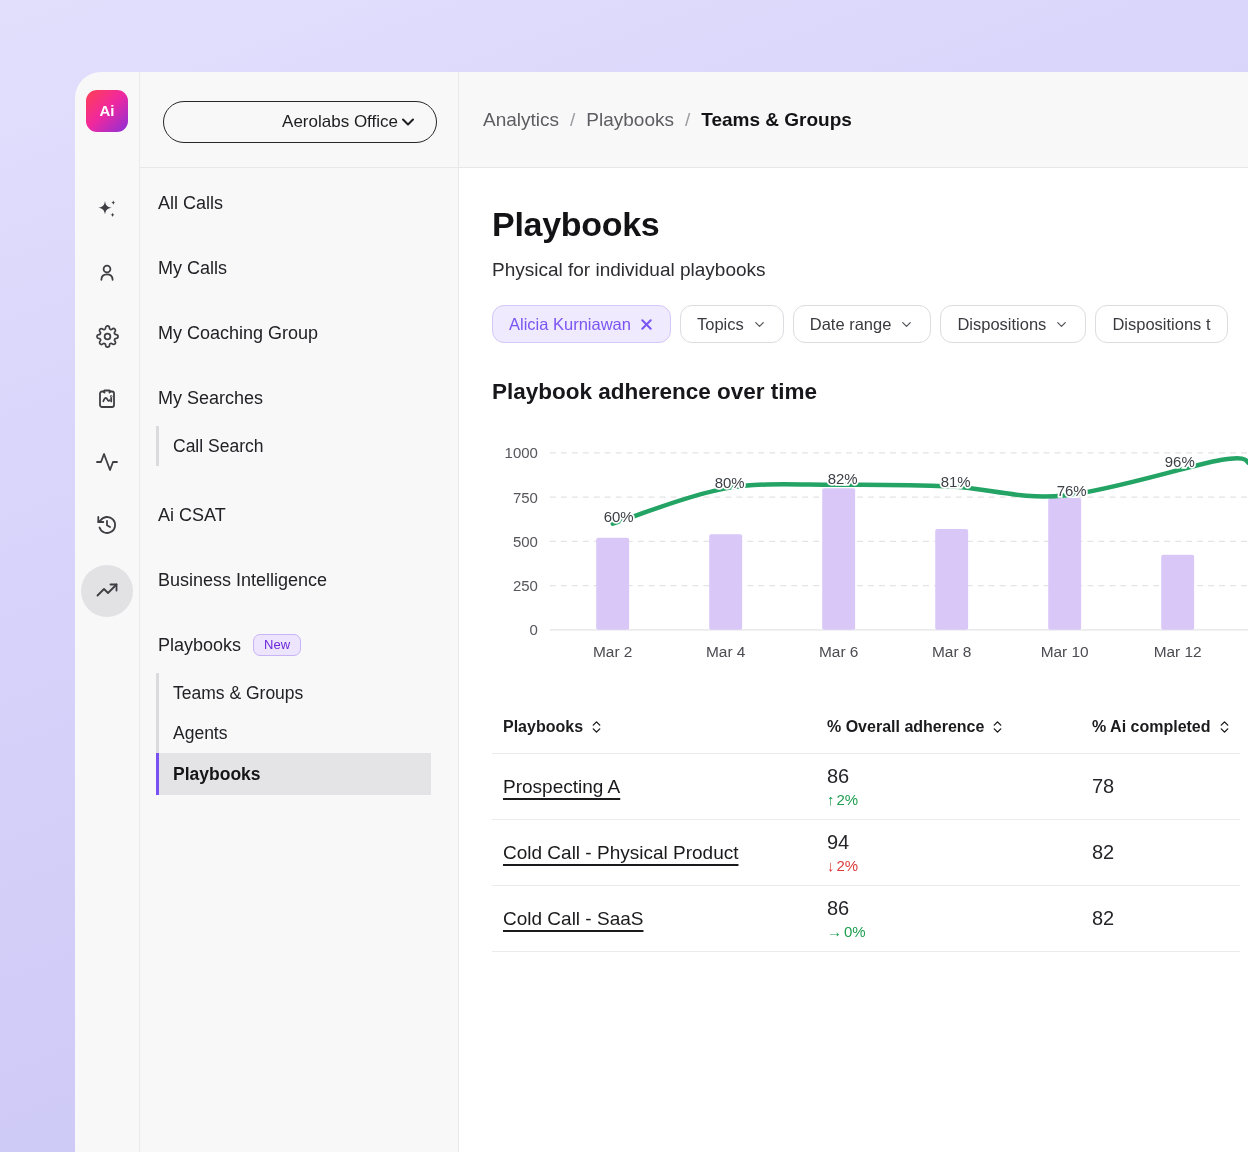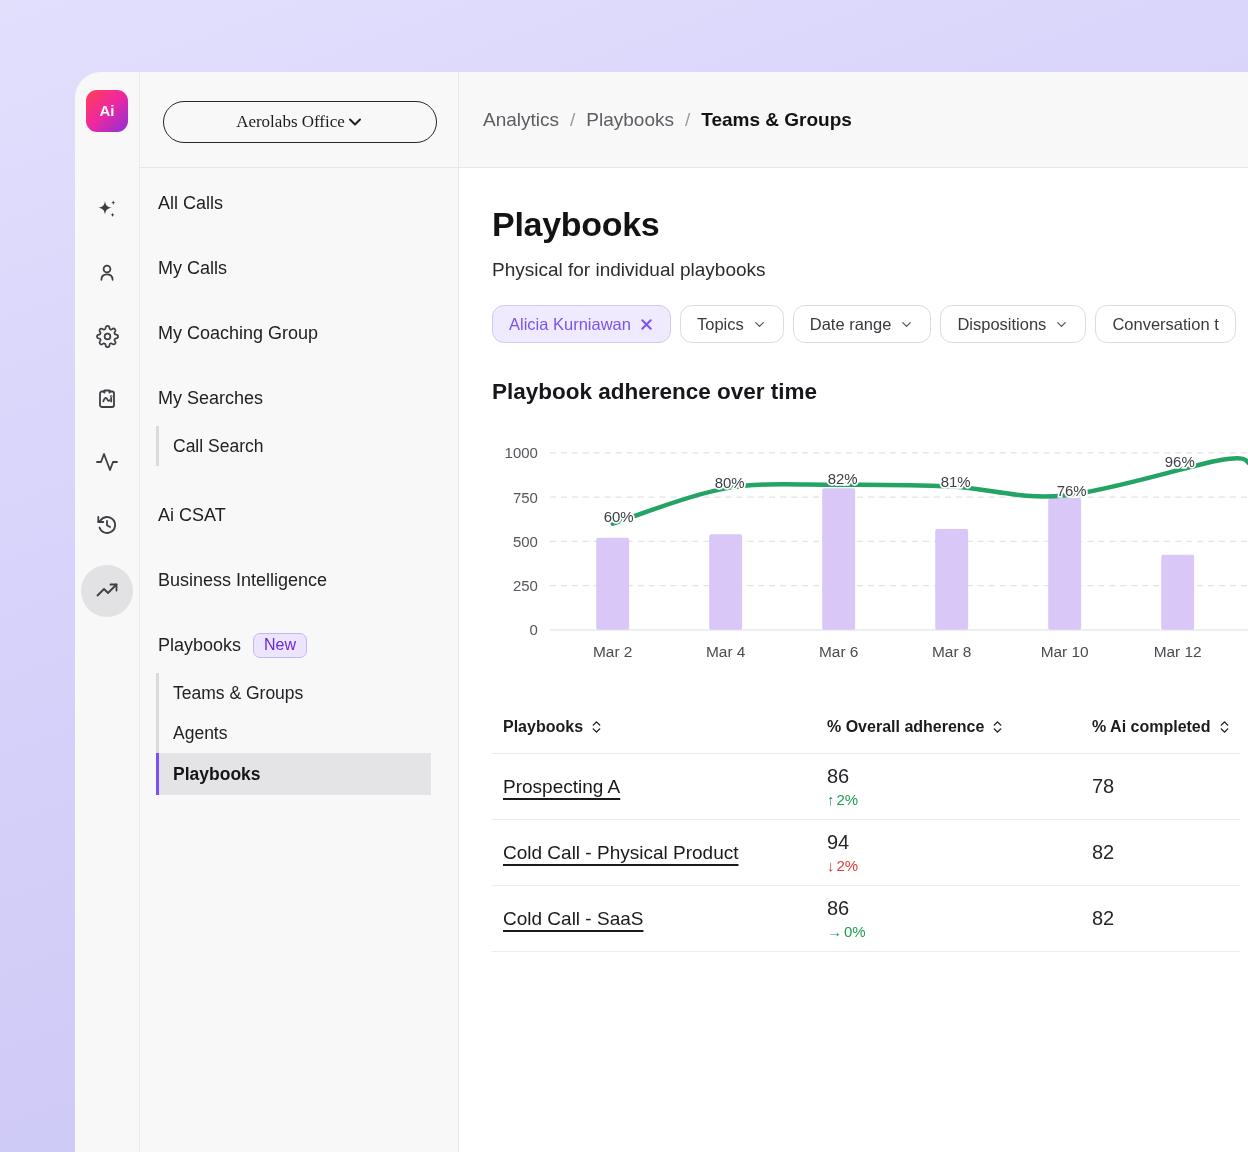--- a/index.html
+++ b/index.html
@@ -23,32 +23,32 @@
   .rail-icons{ display:flex; flex-direction:column; align-items:center; margin-top:58px; }
   .rail-btn{ width:40px; height:40px; margin-bottom:23px; background:none; border:none; cursor:pointer;
              display:flex; align-items:center; justify-content:center; border-radius:50%; }
   .rail-btn svg{ stroke:#3e3e43; fill:none; stroke-width:1.8; stroke-linecap:round; stroke-linejoin:round; }
   .rail-btn.filled svg{ fill:#3e3e43; stroke:none; }
   .rail-btn.selected{ width:52px; height:52px; background:#e2e1e4; margin-top:-3px; }
   
   .sidebar{ width:319px; flex:0 0 319px; border-right:1px solid #e8e8eb; display:flex; flex-direction:column; }
   .sidebar-header{ height:96px; border-bottom:1px solid #e8e8eb; padding:29px 22px 0 23px; }
   .workspace{ width:274px; height:42px; border:1.5px solid #27272b; border-radius:21px; background:transparent;
-              display:flex; align-items:center; justify-content:center; padding:0 18px 0 19px;
-              font-family:Liberation Serif, serif; font-size:17px; color:#1d1d20; cursor:pointer; }
+              display:flex; align-items:center; justify-content:flex-end; padding:0 18px 0 19px;
+              font-family:Liberation Sans, sans-serif; font-size:17px; color:#1d1d20; cursor:pointer; }
   .menu{ padding-top:15px; display:flex; flex-direction:column; }
   .mi{ height:40px; display:flex; align-items:center; padding-left:18px; font-size:18px; color:#222226;
        text-decoration:none; cursor:pointer; }
   .menu > * + *{ margin-top:25px; }
   .menu > .subgroup{ margin-top:8px; }
   .menu > .mt29{ margin-top:29px; }
   .subgroup{ margin-left:16px; border-left:3px solid #dbdbdf; width:275px; }
   .mi.sub{ height:40px; padding-left:14px; margin:0; font-size:17.5px; }
   .mi.sub.sel{ height:42px; margin-left:-3px; border-left:3px solid #7a52f4; background:#e4e3e6; font-weight:700; color:#151518; }
-  .badge{ margin-left:12px; font-size:16px; font-weight:500; color:#6d28d9; background:#ece5fd;
+  .badge{ margin-left:12px; font-size:13px; font-weight:500; color:#6d28d9; background:#ece5fd;
           border:1.5px solid #c7b4f7; border-radius:7px; padding:3px 10px 4px; line-height:1; }
   
   .content{ flex:1 1 auto; display:flex; flex-direction:column; min-width:0; }
   .content-header{ height:96px; flex:0 0 96px; border-bottom:1px solid #e7e7ea; display:flex; padding-left:24px; }
   .breadcrumb{ display:flex; align-items:center; gap:11px; font-size:19px; }
   .bc-item{ color:#5d5d62; cursor:pointer; }
   .bc-sep{ color:#9b9ba0; }
   .bc-item.current{ color:#131316; font-weight:700; cursor:default; }
   .content-body{ background:#fff; flex:1; padding:39px 0 0 33px; overflow:hidden; }
   h1{ font-size:34px; font-weight:700; color:#131316; letter-spacing:-0.3px; line-height:34px; }
@@ -204,21 +204,21 @@
               <path d="M6 9 L12 15 L18 9"></path>
             </svg>
         </button>
         <button class="chip">
           <span>Dispositions</span>
           <svg width="15" height="15" viewBox="0 0 24 24">
               <path d="M6 9 L12 15 L18 9"></path>
             </svg>
         </button>
         <button class="chip">
-          <span>Conversation t</span>
+          <span>Dispositions t</span>
         </button>
       </div>
 
       <h2>Playbook adherence over time</h2>
 
       <div class="chart">
         <svg id="chart-svg" width="756" height="250" viewBox="0 0 758 250">
             <line x1="58" y1="200" x2="758" y2="200" stroke="#e4e4e8" stroke-width="1.3"></line>
             <text x="46" y="205.5" text-anchor="end" class="ytick">0</text>
             <line x1="58" y1="155.675" x2="758" y2="155.675" stroke="#e4e4e8" stroke-width="1.3" stroke-dasharray="6 5"></line>

